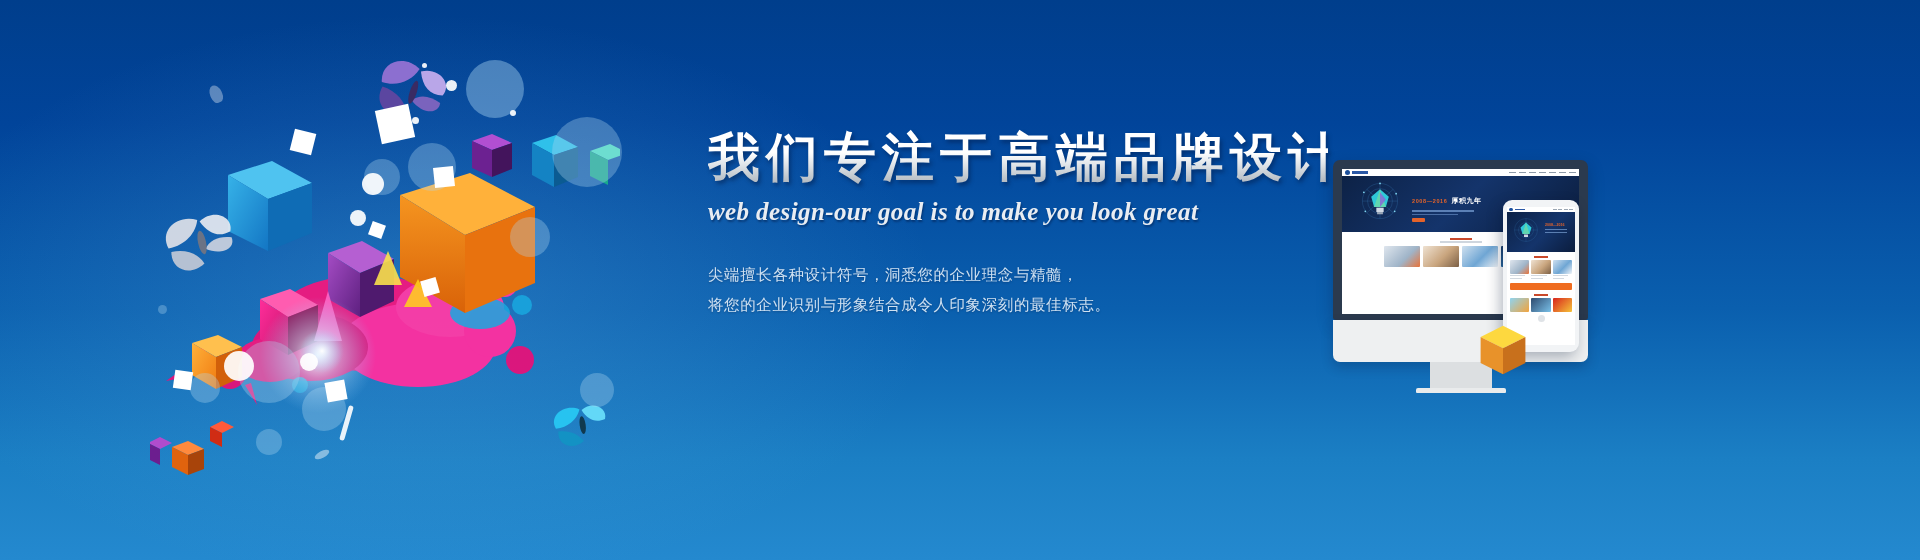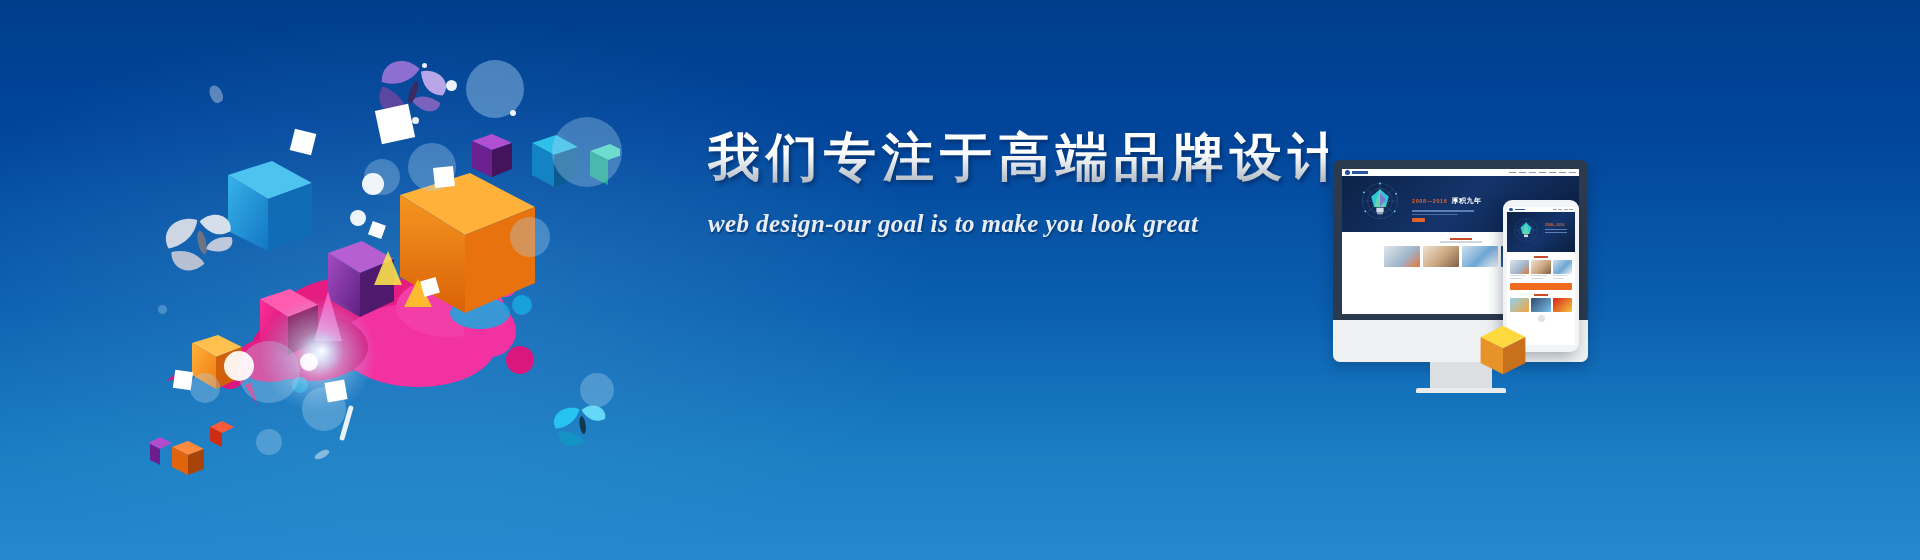--- a/index.html
+++ b/index.html
@@ -34,21 +34,21 @@
   .copy { position:absolute; left:708px; top:128px; width:620px; }
   .headline {
     font-size:52px; font-weight:bold; line-height:1.12;
     letter-spacing:6px; white-space:nowrap;
     background:linear-gradient(180deg,#ffffff 0%,#ffffff 42%,#e2e6ea 62%,#a9b2ba 100%);
     -webkit-background-clip:text; background-clip:text;
     -webkit-text-fill-color:transparent; color:transparent;
     filter:drop-shadow(2px 3px 2px rgba(0,20,60,.45));
   }
   .subhead {
-    margin-top:24px;
+    margin-top:12px;
     font-family:"Liberation Serif", serif;
     font-style:italic; font-weight:bold;
     font-size:25px; letter-spacing:.4px;
     color:#e9edf2; white-space:nowrap;
     text-shadow:1px 2px 2px rgba(0,20,60,.45);
   }
   .body-copy { margin-top:34px; }
   .body-copy p {
     font-size:15.5px; line-height:30px;
     color:#cfe1f2; letter-spacing:.6px;
@@ -306,20 +306,22 @@
     <div class="sqr" style="left:272px;top:224px;width:16px;height:16px;transform:rotate(-16deg);"></div>
     <div class="sqr" style="left:60px;top:30px;width:12px;height:18px;border-radius:50% 50% 40% 40%;opacity:.35;transform:rotate(-24deg);"></div>
     <div class="sqr" style="left:194px;top:350px;width:5px;height:36px;border-radius:3px;transform:rotate(16deg);opacity:.9;"></div>
     <div class="sqr" style="left:164px;top:396px;width:16px;height:7px;border-radius:50%;opacity:.45;transform:rotate(-28deg);"></div>
   </div>
 
   <div class="copy">
     <div class="headline">我们专注于高端品牌设计</div>
     <div class="subhead">web design-our goal is to make you look great</div>
     <div class="body-copy">
+      <p>尖端擅长各种设计符号，洞悉您的企业理念与精髓，</p>
+      <p>将您的企业识别与形象结合成令人印象深刻的最佳标志。</p>
     </div>
   </div>
 
   <div class="devices">
 
     <div class="monitor">
       <div class="mon-screen">
         <div class="site">
 
           <div class="site-top">

